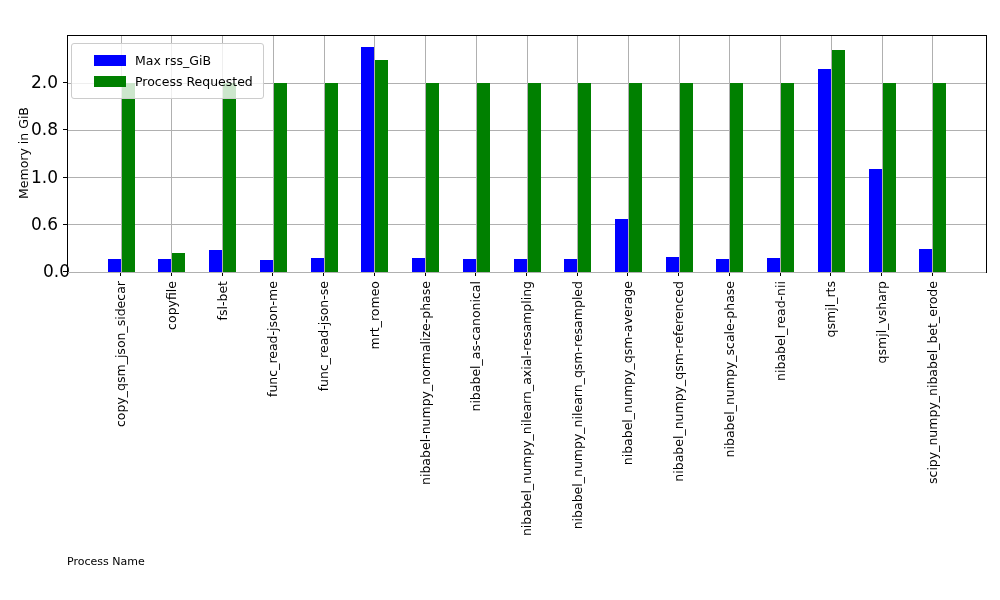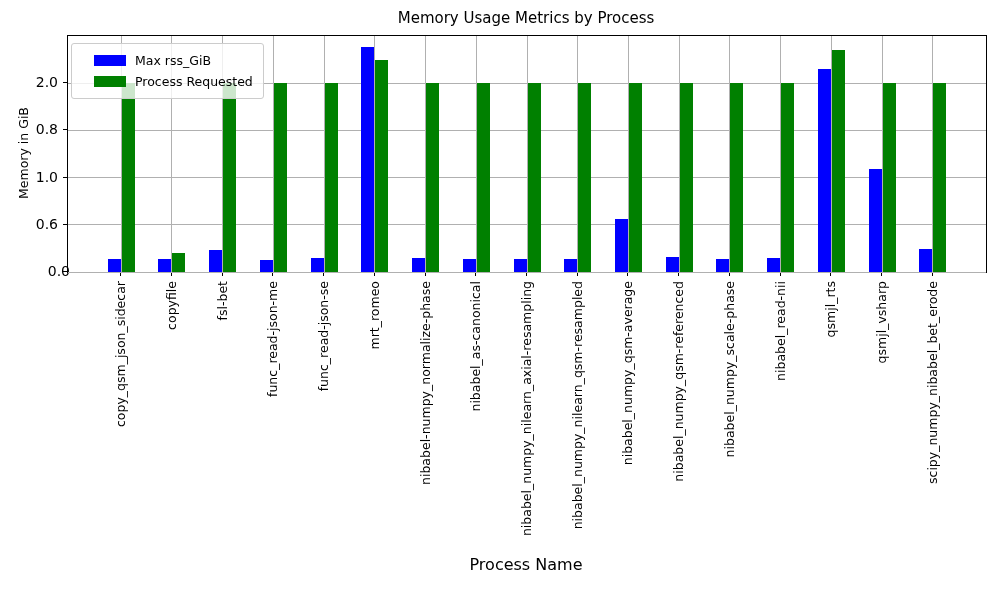--- a/index.html
+++ b/index.html
@@ -14,46 +14,45 @@
   #plot-area{
     position:absolute;left:67px;top:35px;width:918px;height:236px;
     border:1px solid #000;box-sizing:content-box;background:#fff;
   }
   .hgrid{position:absolute;left:0;width:100%;height:1px;background:#b0b0b0;z-index:1;}
   .vgrid{position:absolute;top:0;height:100%;width:1px;background:#b0b0b0;z-index:1;}
   .bar{position:absolute;bottom:0;width:13px;z-index:2;}
   .ytick{position:absolute;left:63px;width:4px;height:1px;background:#000;}
   .xtick{position:absolute;top:272px;width:1px;height:4px;background:#000;}
   .yticklabel{
-    position:absolute;width:42px;text-align:right;font-size:14px;line-height:16px;color:#000;
+    position:absolute;width:42px;text-align:right;font-size:17px;line-height:16px;color:#000;
   }
   .xticklabel{
     position:absolute;white-space:nowrap;font-size:12.5px;line-height:15px;color:#000;
     transform:rotate(-90deg) translateX(-100%);transform-origin:top left;
   }
   .ylabel{
     position:absolute;left:-76px;top:143px;width:200px;height:20px;text-align:center;
     font-size:12.5px;line-height:20px;transform:rotate(-90deg);color:#000;
   }
   .xlabel{
-    position:absolute;left:67px;top:555px;width:918px;text-align:center;font-size:16px;color:#000;
+    position:absolute;left:67px;top:555px;width:918px;text-align:left;font-size:11px;color:#000;
   }
   .legend{
     position:absolute;left:3px;top:7px;z-index:3;background:rgba(255,255,255,0.8);
     border:1px solid #cccccc;border-radius:3px;padding:6px 10px 6px 22px;
   }
   .legend-item{display:flex;align-items:center;height:21px;}
   .legend-swatch{display:inline-block;width:32px;height:11px;margin-right:9px;}
   .legend-label{font-size:12.5px;white-space:nowrap;}
 </style>
 </head>
 <body>
 
 <div id="figure">
-  <div class="title">Memory Usage Metrics by Process</div>
 
   <div id="plot-area">
     <div class="legend">
       <div class="legend-item">
         <span class="legend-swatch" id="swatch-0" style="background: rgb(0, 0, 255);"></span>
         <span class="legend-label">Max rss_GiB</span>
       </div>
       <div class="legend-item">
         <span class="legend-swatch" id="swatch-1" style="background: rgb(0, 128, 0);"></span>
         <span class="legend-label">Process Requested</span>

